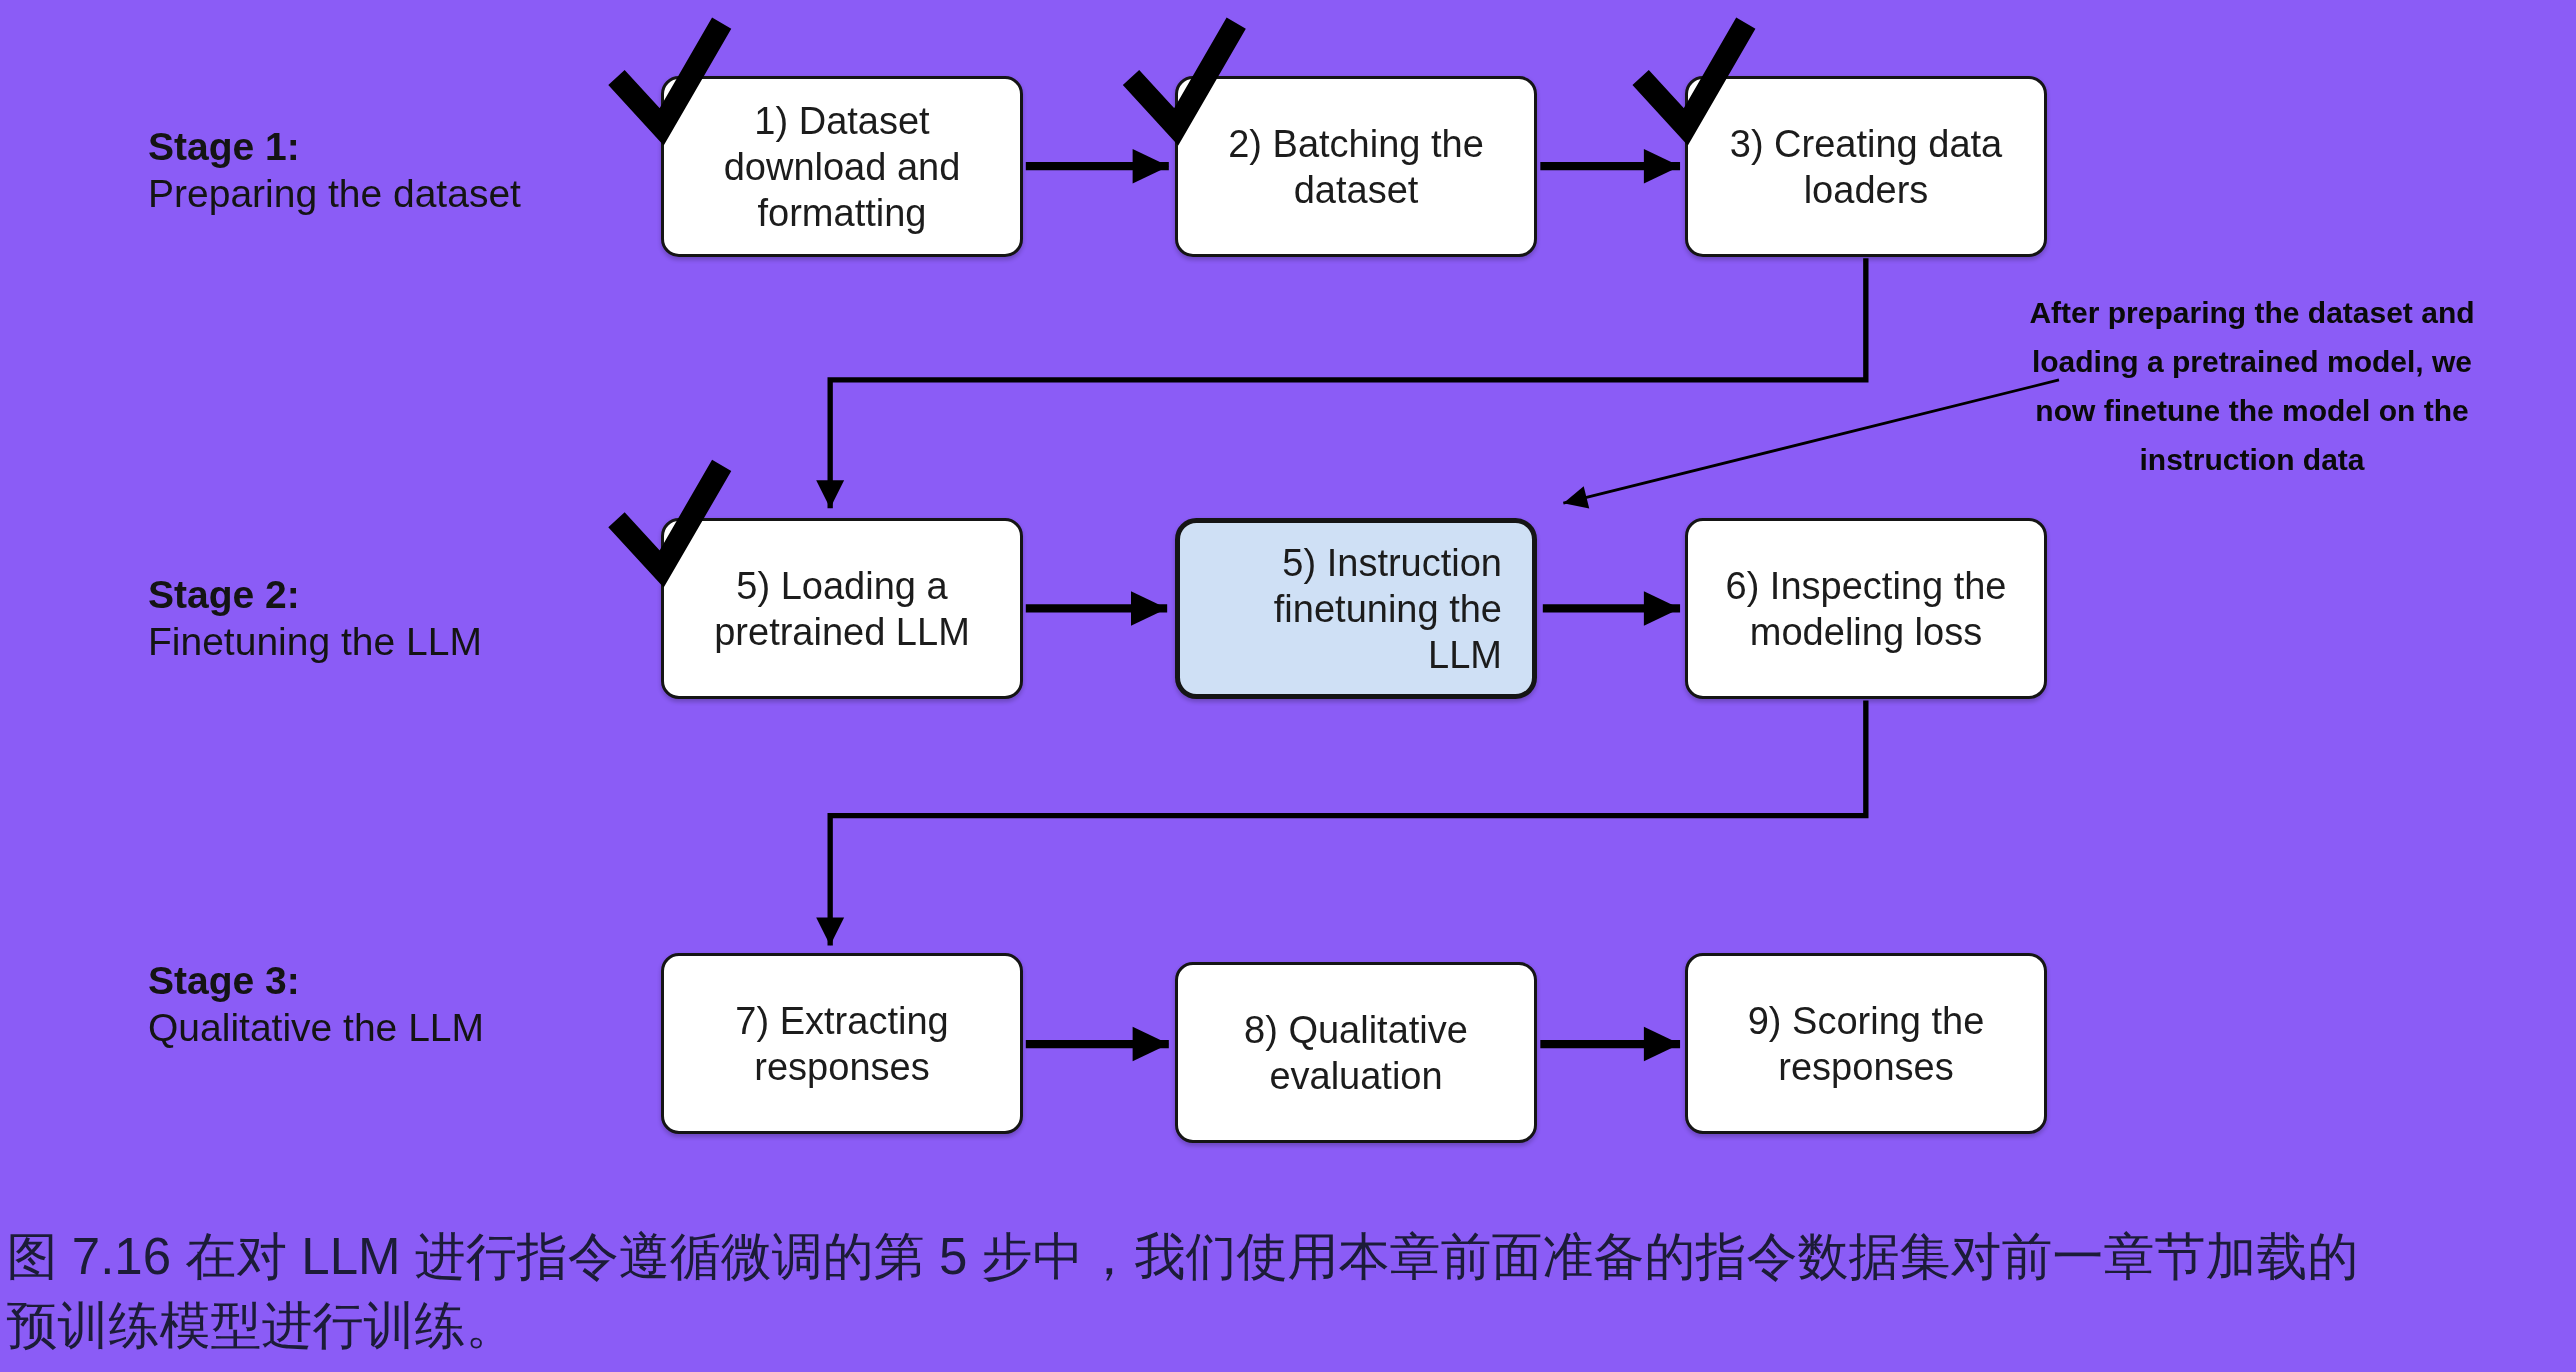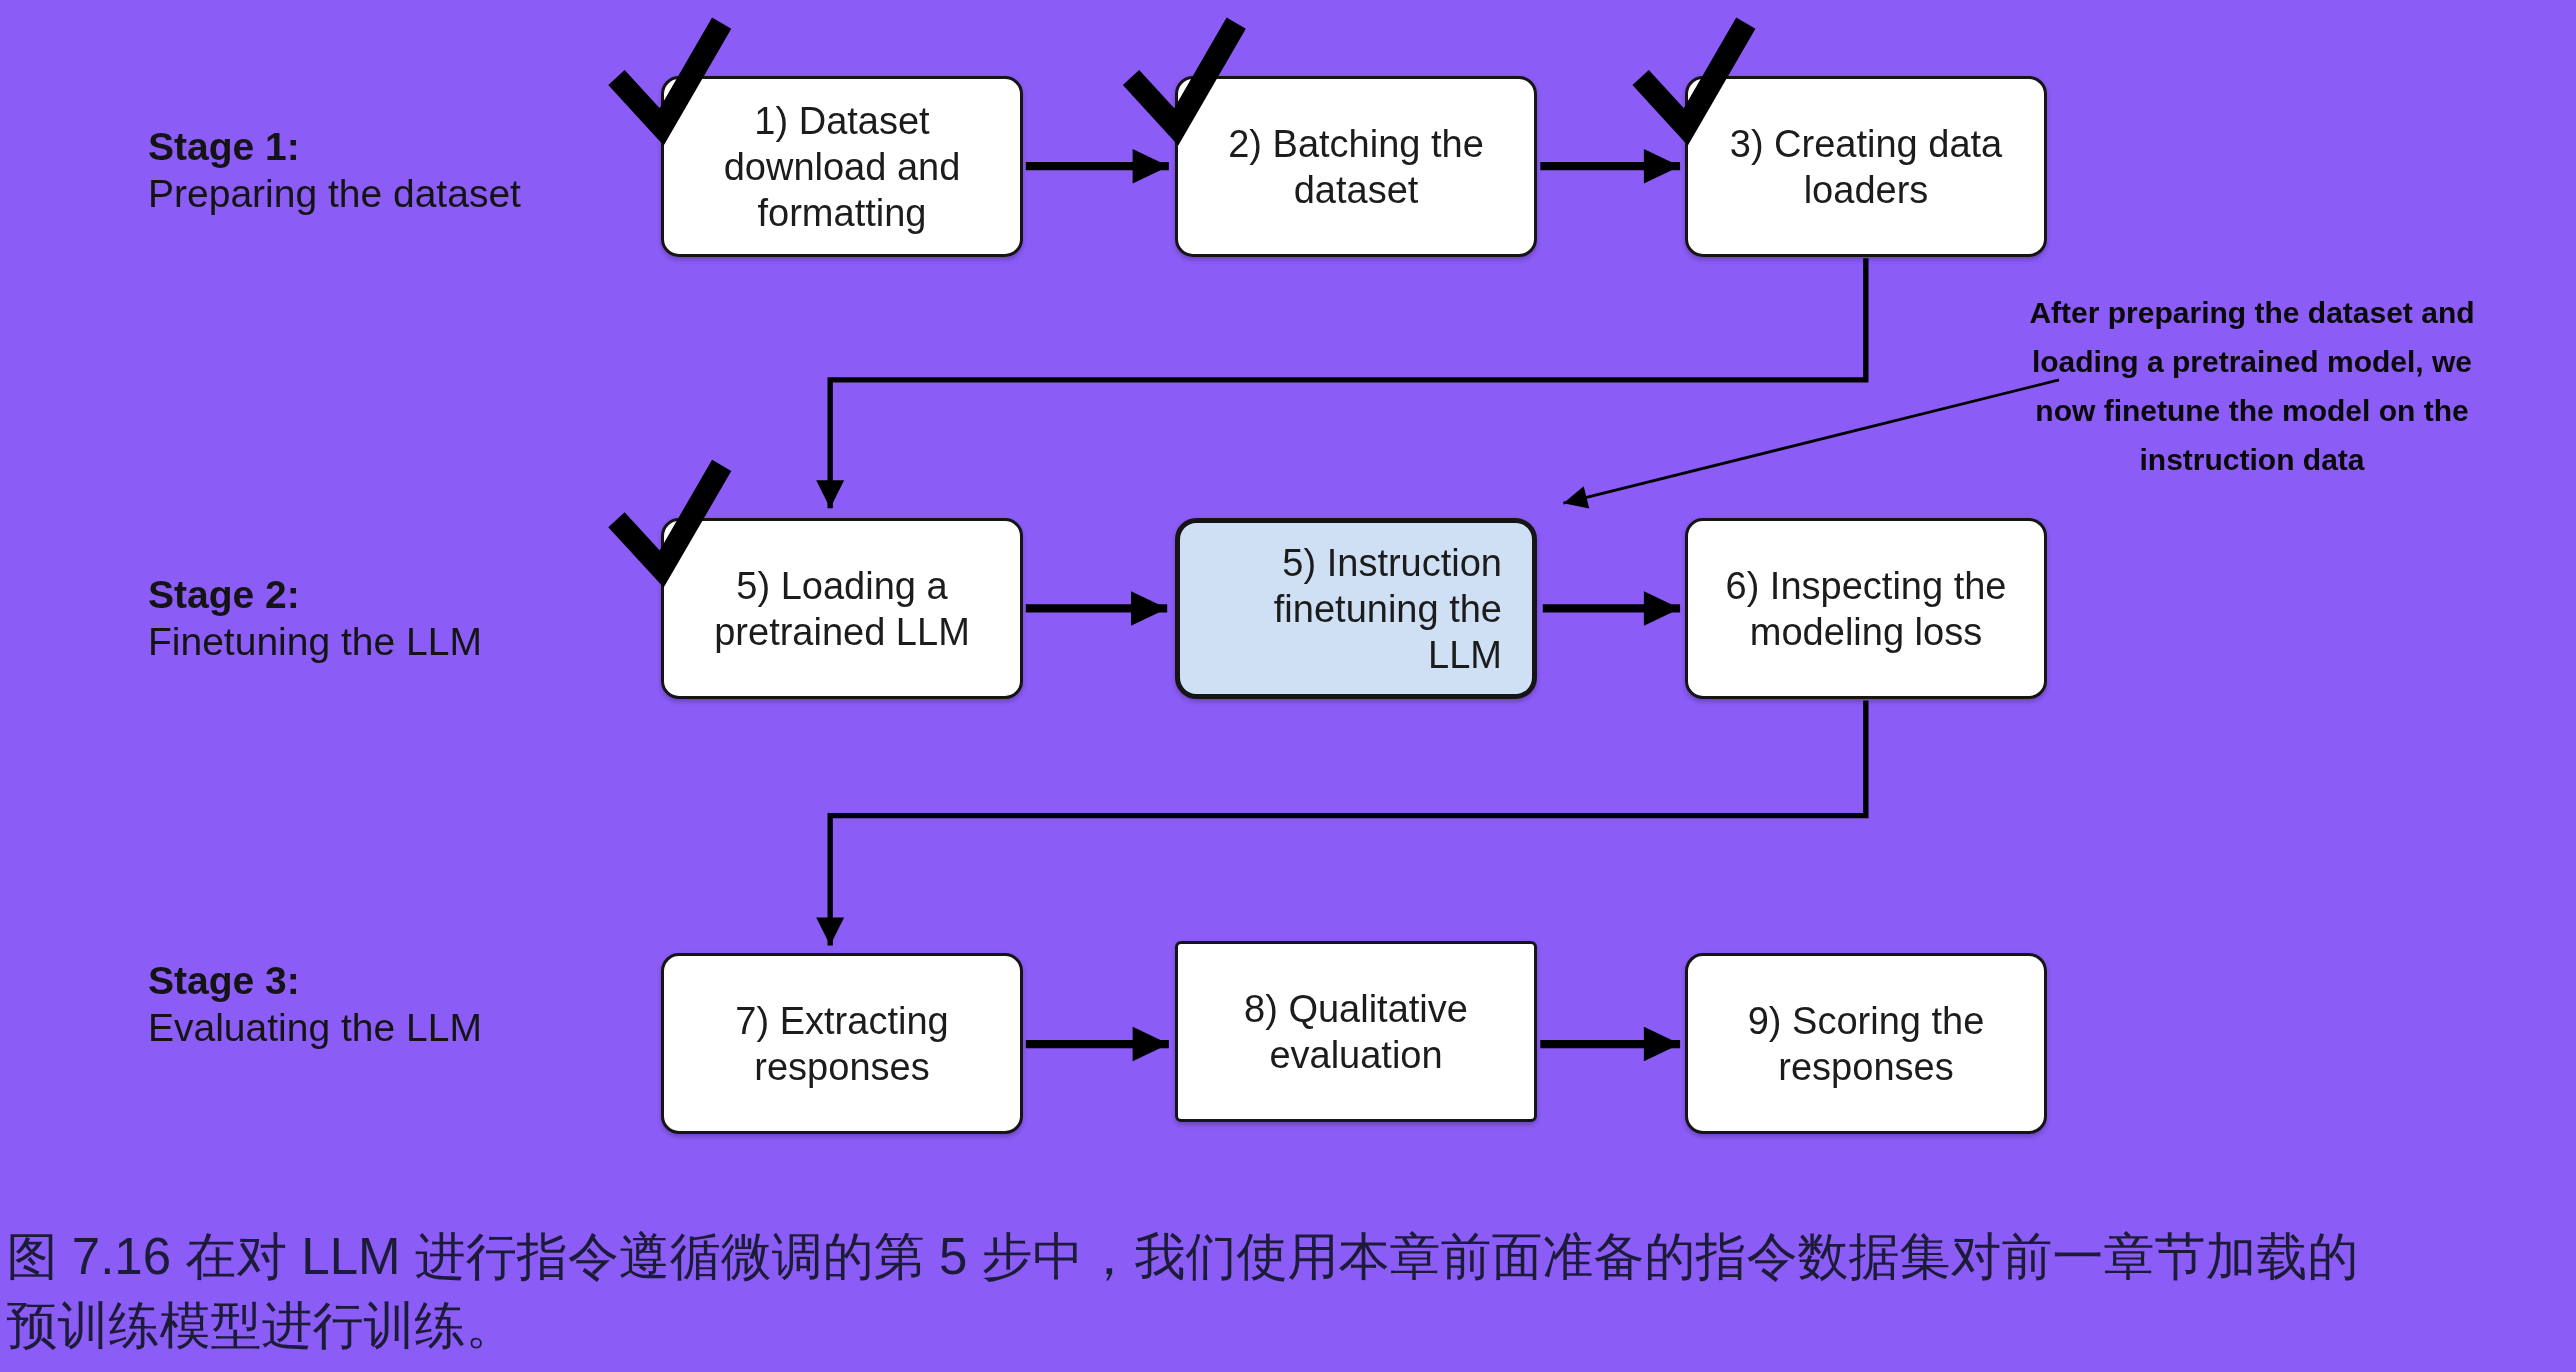--- a/index.html
+++ b/index.html
@@ -36,33 +36,33 @@
   <div class="stage" style="top:123px;">
     <div class="t">Stage 1:</div>
     <div class="s">Preparing the dataset</div>
   </div>
   <div class="stage" style="top:571px;">
     <div class="t">Stage 2:</div>
     <div class="s">Finetuning the LLM</div>
   </div>
   <div class="stage" style="top:957px;">
     <div class="t">Stage 3:</div>
-    <div class="s">Evaluating the LLM</div>
+    <div class="s">Qualitative the LLM</div>
   </div>
 
   <div class="box" style="left:661px;top:76px;">1) Dataset download and formatting</div>
   <div class="box" style="left:1175px;top:76px;">2) Batching the dataset</div>
   <div class="box" style="left:1685px;top:76px;">3) Creating data loaders</div>
 
   <div class="box" style="left:661px;top:518px;">5) Loading a pretrained LLM</div>
   <div class="box hl" style="left: 1175px; top: 518px; background: rgb(207, 224, 245); text-align: right;">5) Instruction finetuning the LLM</div>
   <div class="box" style="left:1685px;top:518px;">6) Inspecting the modeling loss</div>
 
   <div class="box" style="left:661px;top:953px;">7) Extracting responses</div>
-  <div class="box" style="left:1175px;top:941px;border-radius:6px;">8) Qualitative evaluation</div>
+  <div class="box" style="left:1175px;top:962px;">8) Qualitative evaluation</div>
   <div class="box" style="left:1685px;top:953px;">9) Scoring the responses</div>
 
   <div class="note">
     <div>After preparing the dataset and</div>
     <div>loading a pretrained model, we</div>
     <div>now finetune the model on the</div>
     <div>instruction data</div>
   </div>
 
   <svg class="overlay" width="2576" height="1373" viewBox="0 0 3134 1670">

